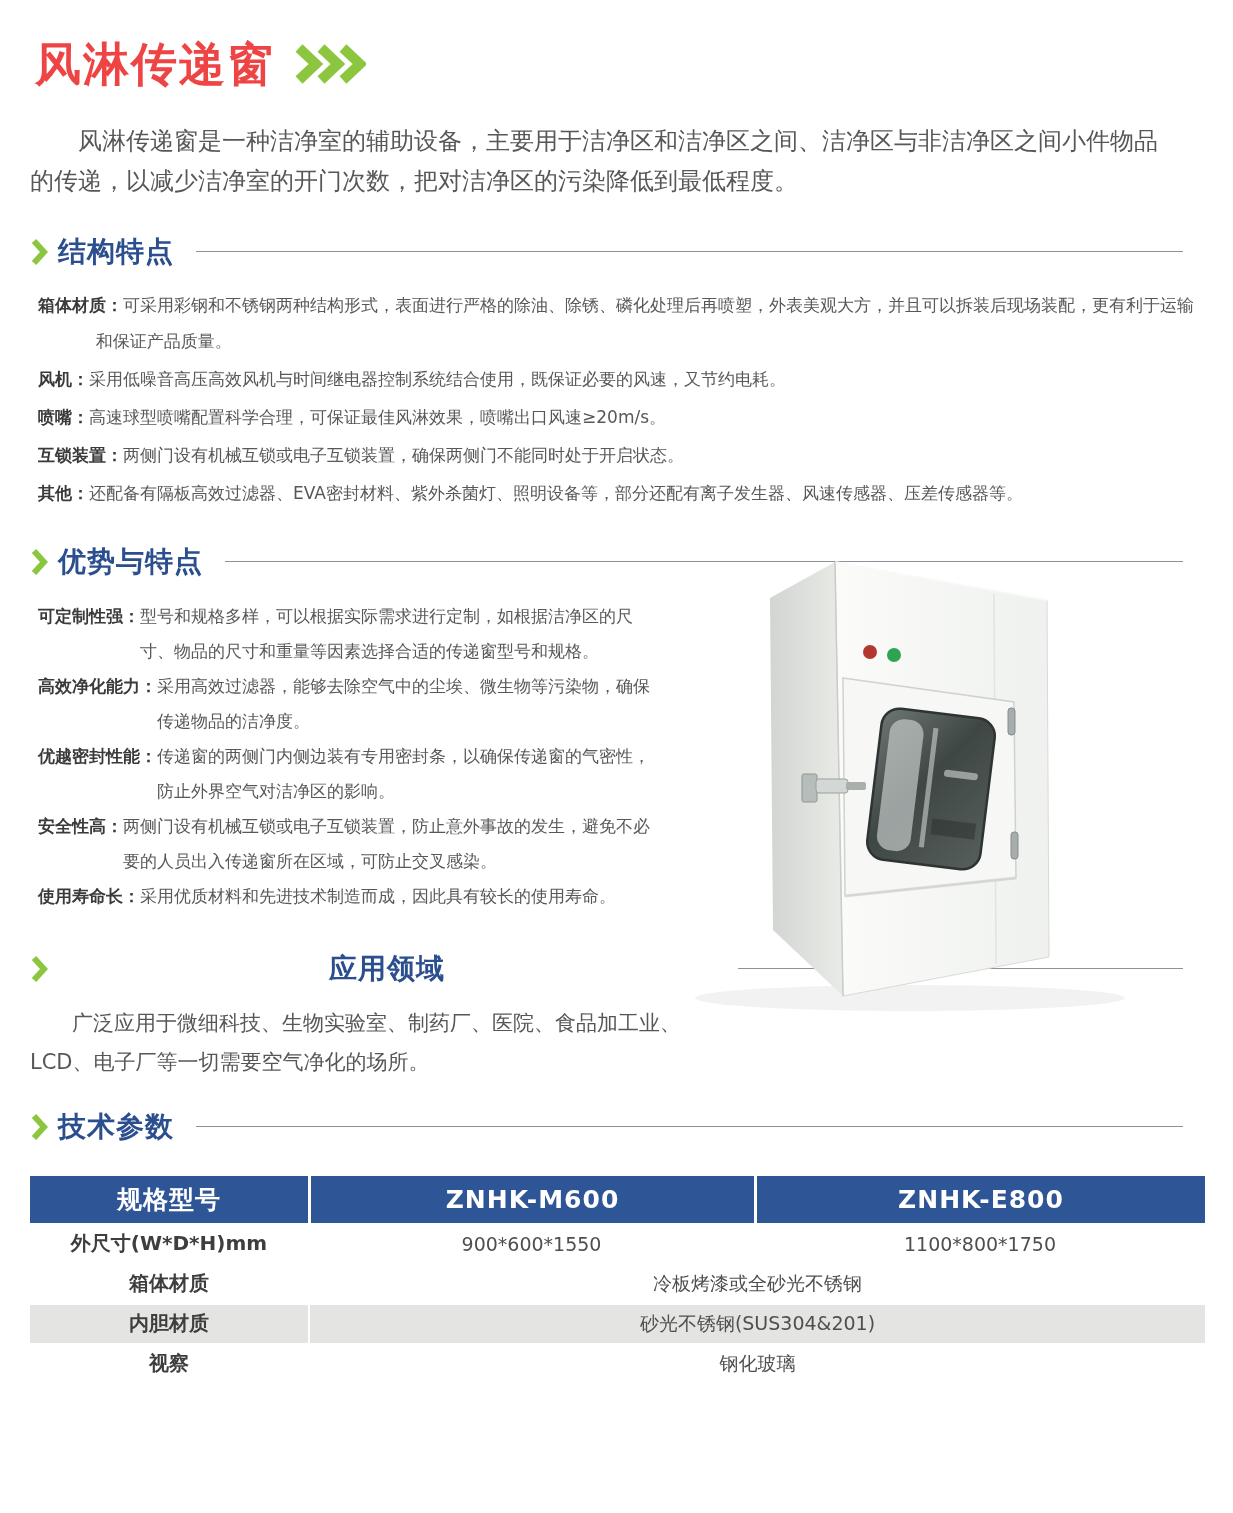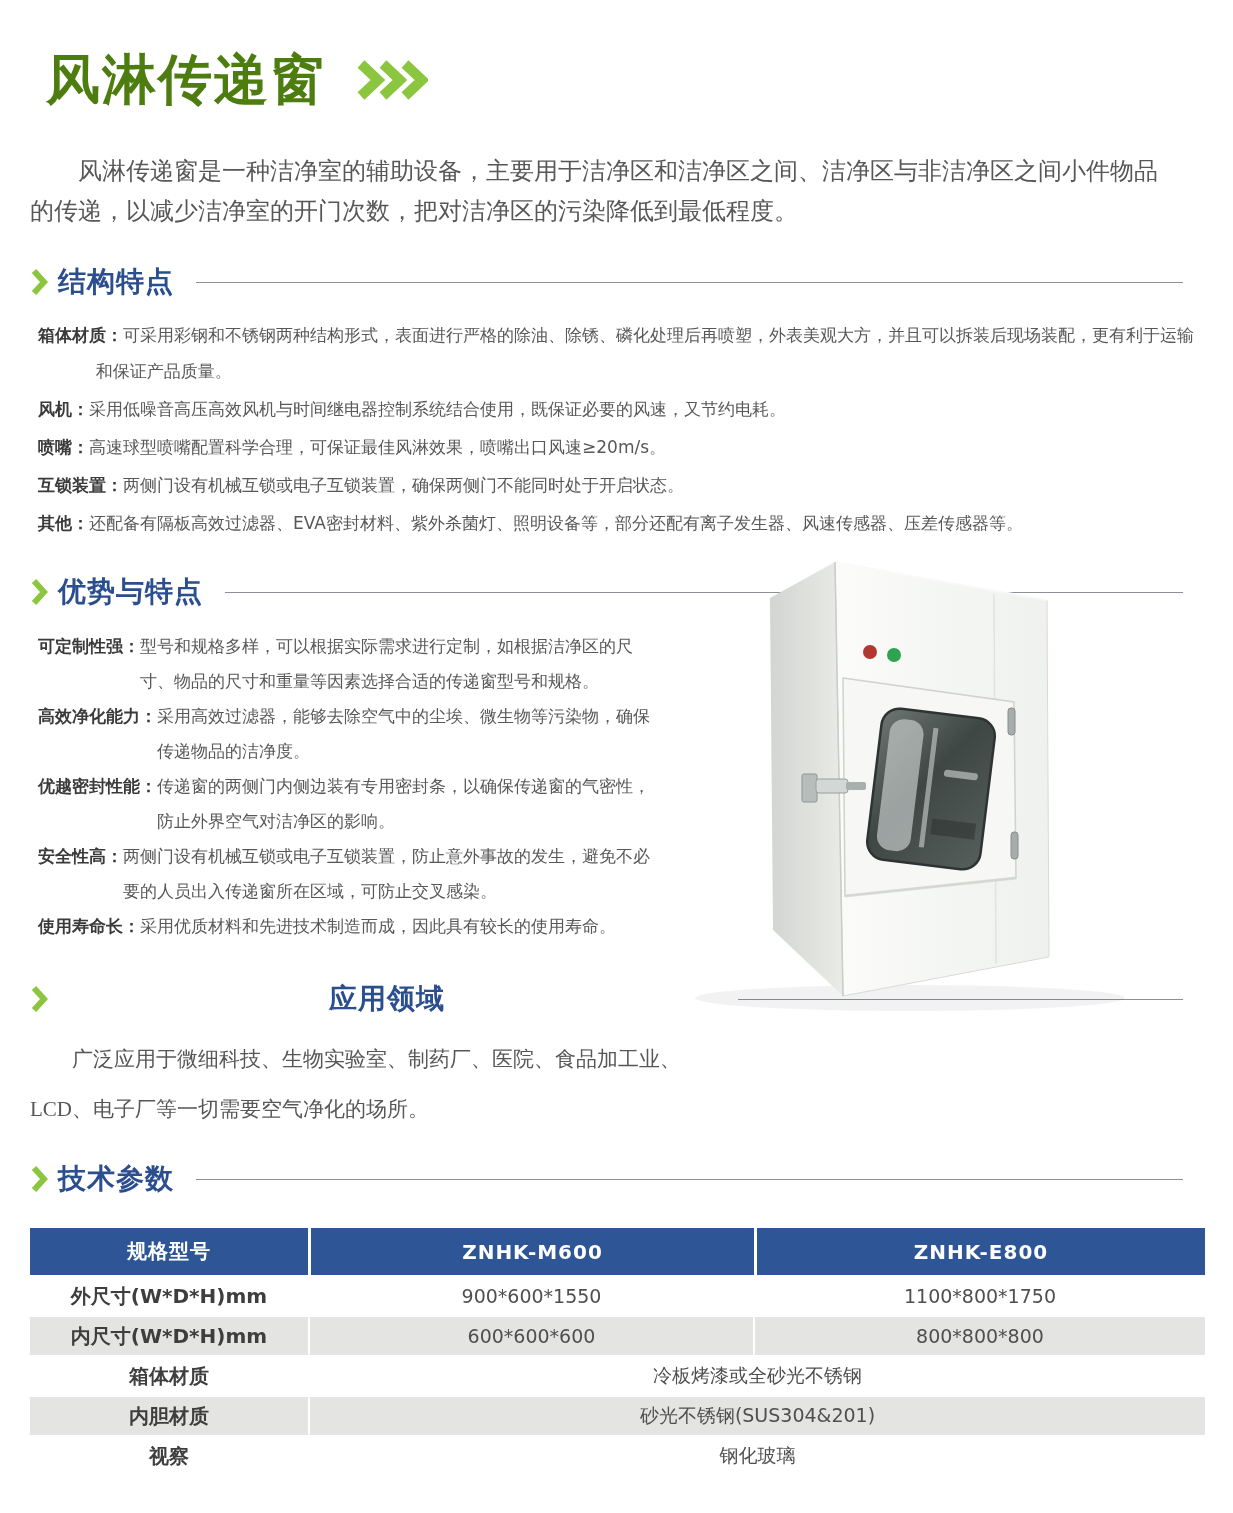--- a/index.html
+++ b/index.html
@@ -9,22 +9,22 @@
     overflow:hidden;
     background:#ffffff;
     font-family:"DejaVu Sans","Liberation Sans",sans-serif;
     color:#565656;
     box-sizing:border-box;
     padding:34px 28px 0 30px;
   }
   
   .title-row{display:flex;align-items:center;gap:14px;}
   .main-title{
-    font-size:54px;font-weight:700;color:#4d7c0f;
-    letter-spacing:2px;line-height:1.1;margin:16px;
+    font-size:46px;font-weight:700;color:#ef4444;
+    letter-spacing:2px;line-height:1.1;margin:5px;
   }
   
   .intro{
     margin:26px 0 0 0;width:1150px;
     font-size:24px;line-height:40px;color:#575757;
     text-indent:2em;
   }
   
   .sec-head{display:flex;align-items:center;margin-top:32px;}
   .sec-head .chev{flex:0 0 auto;margin-right:10px;display:block;}
@@ -41,35 +41,35 @@
   .hang34{padding-left:3.4em;text-indent:-3.4em;}
   .adv-list{margin:18px 0 0 8px;width:622px;}
   .adv-list .feat{line-height:35px;margin:0;}
   .hang7{padding-left:7em;text-indent:-7em;}
   .hang6{padding-left:6em;text-indent:-6em;}
   .hang5{padding-left:5em;text-indent:-5em;}
   .hang0{padding-left:0;text-indent:0;}
   
   .app-text{
     margin:16px 0 0 0;width:655px;
-    font-size:21px;line-height:50px;color:#575757;text-indent:2em;font-family:Liberation Serif, serif;
+    font-size:21px;line-height:39px;color:#575757;text-indent:2em;
   }
   
   .figure{position:absolute;left:642px;top:532px;width:540px;height:486px;}
   
   .spec-table{width:1175px;margin-top:30px;font-size:20px;}
   .tr{display:flex;margin-bottom:2px;}
   .td{display:flex;align-items:center;justify-content:center;text-align:center;}
   .c1{width:278px;flex:0 0 auto;margin-right:2px;}
   .c2{width:443px;flex:0 0 auto;margin-right:2px;}
   .c3{flex:1 1 auto;}
   .cspan{flex:1 1 auto;}
   .th-row .td{
     height:47px;background:#2e5596;color:#ffffff;
-    font-weight:700;font-size:20px;letter-spacing:1px;
+    font-weight:700;font-size:25px;letter-spacing:1px;
   }
   .th-row .c1,.th-row .c2{margin-right:3px;}
   .body-row .td{height:38px;}
   .row-white .td{background:#ffffff;}
   .row-gray .td{background:#e4e4e2;}
   .body-row .c1{font-weight:700;color:#3e3e3e;}
   .body-row .c2,.body-row .c3,.body-row .cspan{color:#4f4f4f;font-size:19px;}
 </style>
 </head>
 <body>
@@ -137,25 +137,20 @@
   <div class="spec-table">
     <div class="tr th-row">
       <div class="td c1">规格型号</div>
       <div class="td c2">ZNHK-M600</div>
       <div class="td c3">ZNHK-E800</div>
     </div>
     <div class="tr body-row row-white">
       <div class="td c1">外尺寸(W*D*H)mm</div>
       <div class="td c2">900*600*1550</div>
       <div class="td c3">1100*800*1750</div>
-    </div>
-    <div class="tr body-row row-gray">
-      <div class="td c1">内尺寸(W*D*H)mm</div>
-      <div class="td c2">600*600*600</div>
-      <div class="td c3">800*800*800</div>
     </div>
     <div class="tr body-row row-white">
       <div class="td c1">箱体材质</div>
       <div class="td cspan">冷板烤漆或全砂光不锈钢</div>
     </div>
     <div class="tr body-row row-gray">
       <div class="td c1">内胆材质</div>
       <div class="td cspan">砂光不锈钢(SUS304&amp;201)</div>
     </div>
     <div class="tr body-row row-white">

